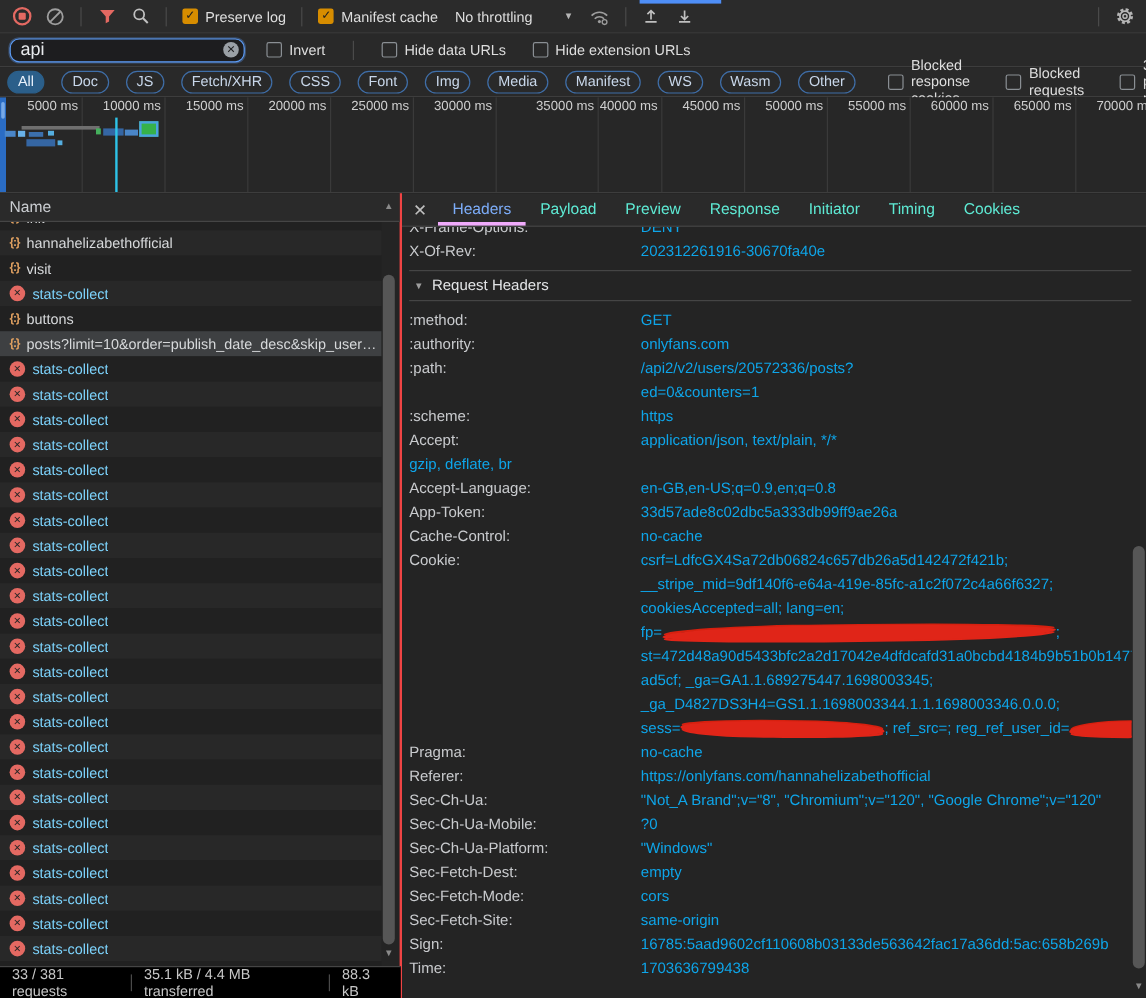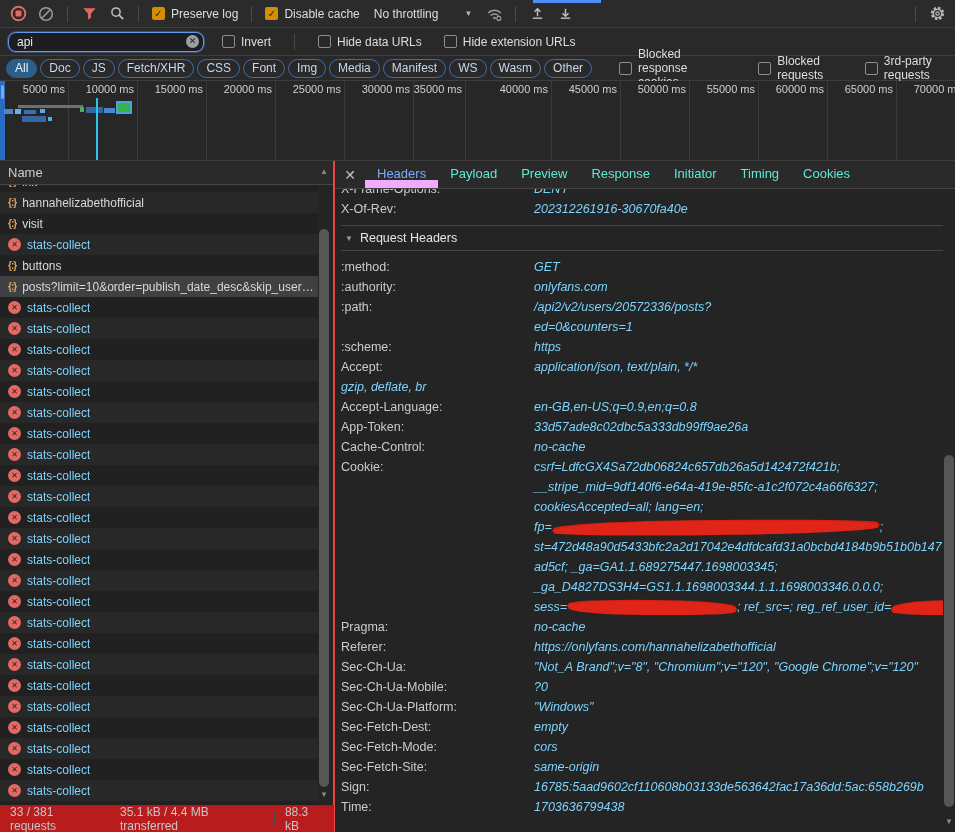--- a/index.html
+++ b/index.html
@@ -21,21 +21,21 @@
   .caret { font-size:8px; color:#b5b5b5; }
   .top-blue-strip { position:absolute; left:533px; top:0; width:68px; height:3px; background:#4e8ef7; }
   .spacer { flex:1; }
 
   
   .filterbar { height:28px; background:#292929; border-bottom:1px solid #3d3d3d;
     display:flex; align-items:center; padding:0 8px; gap:14px; }
   .filter-input-wrap { position:relative; width:196px; height:20px; }
   .filter-input { width:100%; height:100%; background:#1d1d1f; border:1px solid #5c9bf5;
     box-shadow:0 0 0 1px #5c9bf555; border-radius:8px; color:#e8eaed; padding:0 20px 0 8px;
-    font-family:inherit; font-size:12px; outline:none; }
+    font-family:inherit; font-size:15px; outline:none; }
   .clear-x { position:absolute; right:5px; top:3px; width:13px; height:13px; border-radius:50%;
     background:#9aa0a6; color:#1d1d1f; font-size:9px; font-weight:bold; display:flex;
     align-items:center; justify-content:center; cursor:pointer; }
 
   
   .typebar { height:25px; background:#292929; border-bottom:1px solid #3d3d3d;
     display:flex; align-items:center; padding:0 6px; gap:5px; }
   .pill { border:1px solid #3f6ea8; border-radius:10px; padding:1px 8px 2px; color:#c8d7ea;
     cursor:pointer; white-space:nowrap; }
   .pill.active { background:#2b5f8a; border-color:#2b5f8a; color:#e8f1fb; }
@@ -66,36 +66,36 @@
     font-size:8px; font-weight:bold; display:flex; align-items:center; justify-content:center; flex:0 0 auto; }
   .req-row:first-child { margin-top:-14px; }
 
   
   .vscroll { position:absolute; width:12px; }
   .vscroll .arrow { position:absolute; left:0; width:12px; text-align:center; color:#8a8a8a; font-size:8px; }
   .vscroll .thumb { position:absolute; left:1px; width:10px; background:#565656; border-radius:5px; }
   .left-scroll { right:3px; top:0; height:644px; }
   .right-scroll { right:0; top:0; height:671px; }
 
-  .status-bar { position:absolute; bottom:0; left:0; width:334px; height:27px; background:#b91c1c;
+  .status-bar { position:absolute; bottom:0; left:0; width:334px; height:27px; background:#000000;
     border-top:1px solid #454545; display:flex; align-items:center; color:#c7c7c7; }
   .status-bar span { padding:0 10px; }
   .status-bar .sbar-sep { width:1px; height:14px; background:#4a4a4a; padding:0; }
 
   
   .right { position:relative; flex:1; overflow:hidden; background:#242424; }
   .tabbar { height:28px; background:#2a2a2a; border-bottom:1px solid #454545;
     display:flex; align-items:flex-end; gap:0; position:relative; z-index:2; }
   .close-x { width:30px; color:#c0c0c0; font-size:14px; text-align:center; line-height:26px; cursor:pointer; }
   .tab { padding:0 12px; line-height:25px; height:27px; color:#5eead4; font-size:13px; cursor:pointer; }
-  .tab.active { color:#7cacf8; border-bottom:8px solid #f0abfc; }
+  .tab.active { color:#7cacf8; border-bottom:3px solid #f0abfc; }
   .detail-content { position:absolute; top:28px; left:0; right:12px; bottom:0; overflow:hidden; padding-left:6px; }
   .hrow { display:flex; line-height:20px; font-size:12.5px; }
   .hrow .hname { width:193px; flex:0 0 auto; color:#c9cbce; }
-  .hrow .hval { color:#7dd3fc;font-style:italic; }
+  .hrow .hval { color:#0ea5e9; }
   .hrow.partial { margin-top:-10px; }
   .hline { white-space:nowrap; }
   .hsection { margin:6px 0; border-top:1px solid #454545; border-bottom:1px solid #454545;
     padding:5px 0 5px 4px; color:#e3e5e7; font-weight:500; font-size:12.5px; cursor:pointer;
     display:flex; align-items:center; gap:7px; }
   .tri { font-size:8px; color:#9e9e9e; }
   .redact { display:inline-block; height:13px; vertical-align:middle; background:#e02518;
     border-radius:45% 55% 50% 50% / 70% 45% 65% 40%; transform:rotate(-0.6deg);
     box-shadow:0 2px 0 -1px #e02518, 0 -2px 0 -1px #d6200f; }
   .redact.r2 { transform:rotate(0.8deg); border-radius:55% 45% 60% 40% / 50% 60% 45% 60%; }
@@ -131,21 +131,21 @@
       </svg>
     </div>
     <div class="sep"></div>
     <div class="chk-group">
       <span class="checkbox checked">✓</span>
       <span>Preserve log</span>
     </div>
     <div class="sep"></div>
     <div class="chk-group">
       <span class="checkbox checked">✓</span>
-      <span>Disable cache</span>
+      <span>Manifest cache</span>
     </div>
     <div class="throttle">
       <span>No throttling</span>
       <span class="caret">▼</span>
     </div>
     <div class="tbtn">
       <svg width="17" height="16" viewBox="0 0 17 16">
         <path d="M2 7 a9 9 0 0 1 13 0" fill="none" stroke="#9e9e9e" stroke-width="1.4"></path>
         <path d="M4.6 9.6 a5.5 5.5 0 0 1 7.8 0" fill="none" stroke="#9e9e9e" stroke-width="1.4"></path>
         <circle cx="8.5" cy="12" r="1.3" fill="#9e9e9e"></circle>
@@ -191,21 +191,21 @@
       <span class="checkbox unchecked"></span>
       <span>Hide data URLs</span>
     </div>
     <div class="chk-group">
       <span class="checkbox unchecked"></span>
       <span>Hide extension URLs</span>
     </div>
   </div>
 
   <div class="typebar">
-    <div id="type-pills" style="display:flex; gap:3px;">
+    <div id="type-pills" style="display:flex; gap:14px;">
         <div class="pill active">All</div>
         <div class="pill">Doc</div>
         <div class="pill">JS</div>
         <div class="pill">Fetch/XHR</div>
         <div class="pill">CSS</div>
         <div class="pill">Font</div>
         <div class="pill">Img</div>
         <div class="pill">Media</div>
         <div class="pill">Manifest</div>
         <div class="pill">WS</div>
@@ -241,21 +241,21 @@
         </div>
         <div class="tl-col" style="left: 207px;">
           <span class="tl-label">20000 ms</span>
         </div>
         <div class="tl-col" style="left: 276px;">
           <span class="tl-label">25000 ms</span>
         </div>
         <div class="tl-col" style="left: 345px;">
           <span class="tl-label">30000 ms</span>
         </div>
-        <div class="tl-col" style="left: 397px;">
+        <div class="tl-col" style="left: 430px;">
           <span class="tl-label">35000 ms</span>
         </div>
         <div class="tl-col" style="left: 483px;">
           <span class="tl-label">40000 ms</span>
         </div>
         <div class="tl-col" style="left: 552px;">
           <span class="tl-label">45000 ms</span>
         </div>
         <div class="tl-col" style="left: 621px;">
           <span class="tl-label">50000 ms</span>

